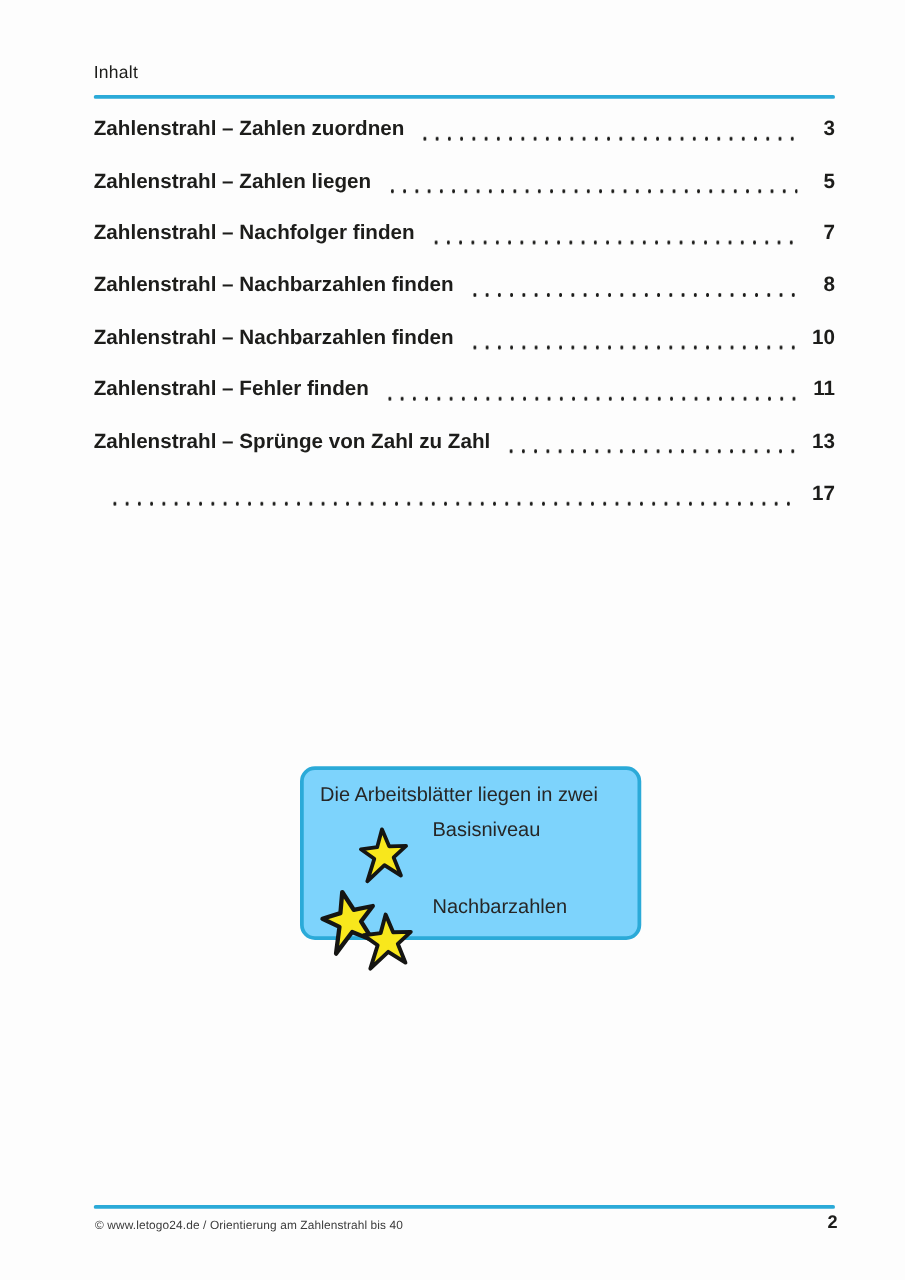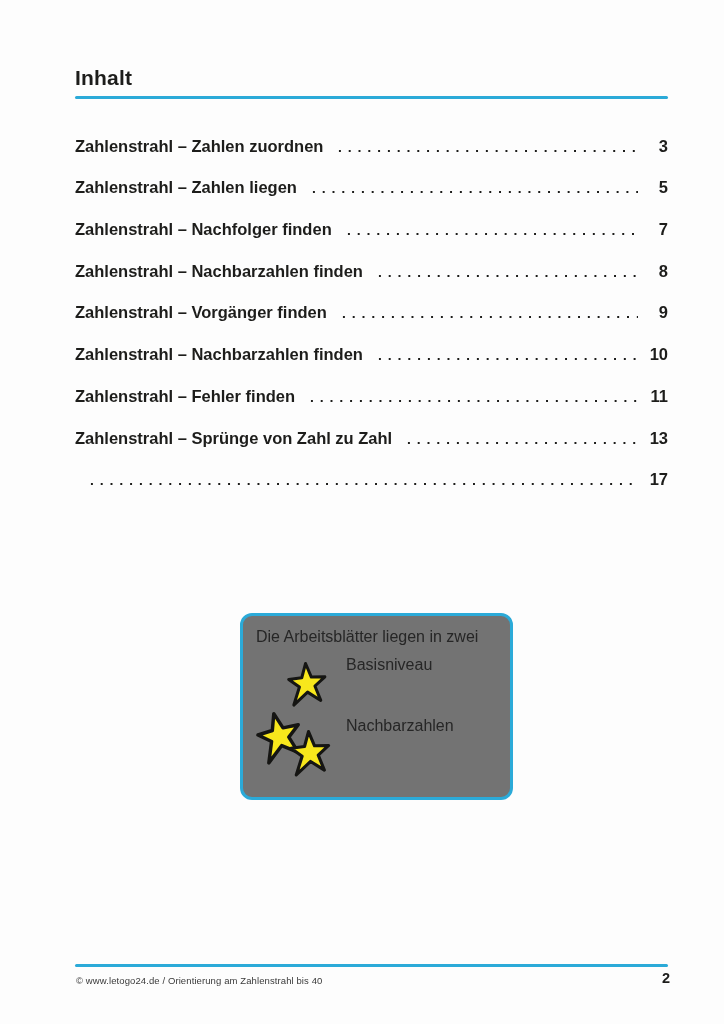--- a/index.html
+++ b/index.html
@@ -10,61 +10,61 @@
     margin: 0 auto;
     background: #fdfdfd;
     font-family: "Liberation Sans", sans-serif;
     color: var(--ink);
     overflow: hidden;
   }
   .content { position: absolute; left: 75px; width: 593px; top: 0; }
 
   
   .doc-title {
-    margin-top: 65px;
-    font-size: 21px;
-    font-weight: bold;
+    margin-top: 45px;
+    font-size: 14px;
+    font-weight: normal;
     letter-spacing: 0.2px;
     line-height: 25px;
   }
   .title-rule {
     height: 3px;
     background: var(--accent);
     margin-top: 6px;
     border-radius: 2px;
   }
 
   
   .toc { margin-top: 15px; }
   .toc-row {
     display: flex;
-    align-items: flex-end;
+    align-items: flex-start;
     height: 41.7px;
     font-weight: bold;
     font-size: 16.5px;
   }
   .toc-label { white-space: nowrap; }
   .leader {
     flex: 1;
     height: 22px;
     margin: 0 4px 0 9px;
     background-image: radial-gradient(circle, var(--ink) 1.35px, rgba(0,0,0,0) 1.5px);
     background-size: 9.8px 8px;
     background-repeat: repeat-x;
     background-position: left 3px bottom 1px;
   }
   .toc-page { min-width: 26px; text-align: right; }
 
   
   .info-box {
     position: absolute;
     left: 240px; top: 613px;
-    width: 273px; height: 187px;
+    width: 273px; height: 139px;
     box-sizing: border-box;
-    background: #737373;
+    background: #7dd3fc;
     border: 3px solid var(--accent);
     border-radius: 12px;
     padding: 10px 10px 0 13px;
   }
   .info-intro {
     font-size: 16px;
     line-height: 22.5px;
     color: #262626;
   }
   .level-list { margin-top: 7px; }
@@ -131,25 +131,20 @@
     <span class="leader"></span>
     <span class="toc-page">7</span>
   </div>
 
   <div class="toc-row">
     <span class="toc-label">Zahlenstrahl – Nachbarzahlen finden</span>
     <span class="leader"></span>
     <span class="toc-page">8</span>
   </div>
 
-  <div class="toc-row">
-    <span class="toc-label">Zahlenstrahl – Vorgänger finden</span>
-    <span class="leader"></span>
-    <span class="toc-page">9</span>
-  </div>
 
   <div class="toc-row">
     <span class="toc-label">Zahlenstrahl – Nachbarzahlen finden</span>
     <span class="leader"></span>
     <span class="toc-page">10</span>
   </div>
 
   <div class="toc-row">
     <span class="toc-label">Zahlenstrahl – Fehler finden</span>
     <span class="leader"></span>

